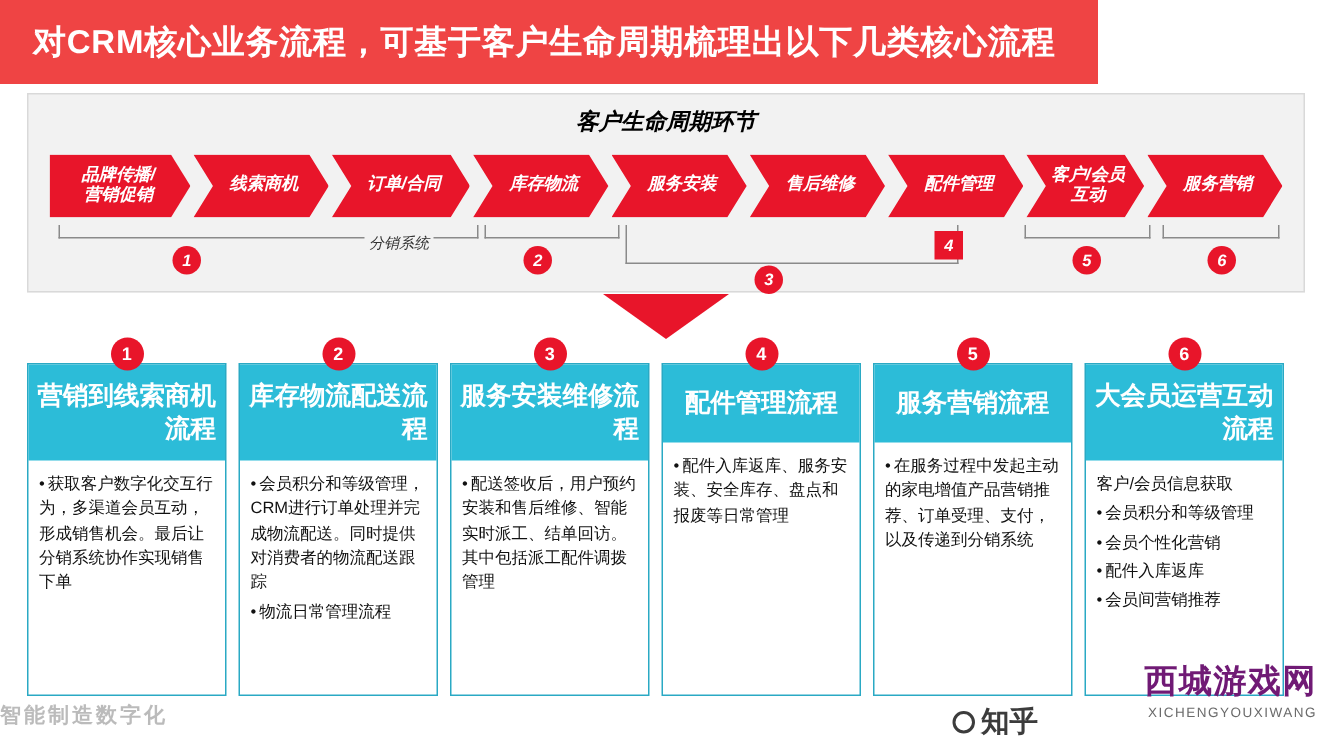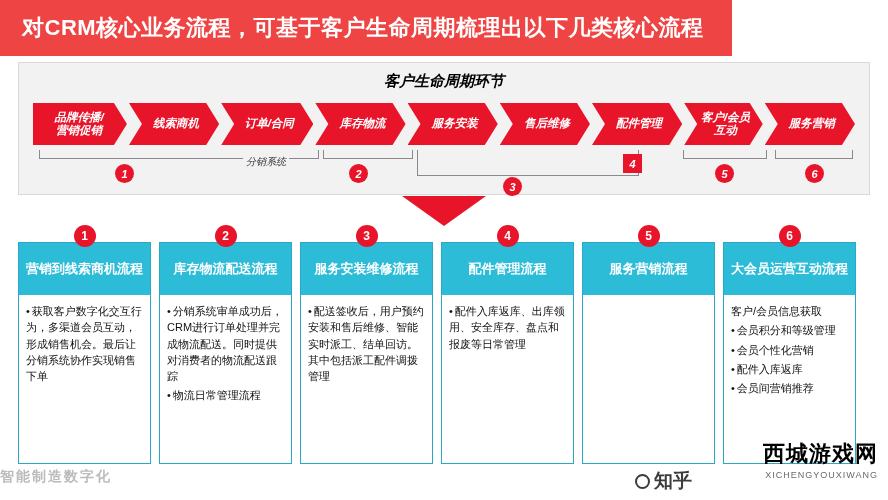--- a/index.html
+++ b/index.html
@@ -152,23 +152,23 @@
     background: #e8152a;
     color: #fff;
     font-size: 12px;
     font-weight: bold;
     display: flex; align-items: center; justify-content: center;
     z-index: 3;
   }
   .card-head {
     background: #2cbcd8;
     color: #ffffff;
-    font-size: 13px;
-    font-weight: bold;
-    text-align: left;
+    font-size: 17px;
+    font-weight: bold;
+    text-align: right;
     padding: 10px 6px;
     line-height: 1.3;
     min-height: 52px;
     display: flex;
     align-items: center;
     justify-content: center;
   }
   .card-body {
     padding: 8px 7px 6px 7px;
     font-size: 11px;
@@ -207,21 +207,21 @@
     letter-spacing: 2px;
   }
   .wm-right {
     position: absolute;
     right: 10px; bottom: 20px;
     text-align: right;
   }
   .wm-right .big {
     font-size: 22px;
     font-weight: bold;
-    color: #000000;
+    color: #701a75;
     letter-spacing: 1px;
   }
   .wm-right .small {
     font-size: 9px;
     color: #6b6b6b;
     letter-spacing: 1px;
     margin-top: 1px;
   }
 </style>
 </head>
@@ -306,49 +306,54 @@
           <li>获取客户数字化交互行为，多渠道会员互动，形成销售机会。最后让分销系统协作实现销售下单</li>
         </ul>
       </div>
     </div>
 
     <div class="card">
       <div class="card-badge">2</div>
       <div class="card-head">库存物流配送流程</div>
       <div class="card-body">
         <ul>
-          <li>分销系统审单成功后， CRM进行订单处理并完成物流配送。同时提供对消费者的物流配送跟踪</li>
+          <li>会员积分和等级管理， CRM进行订单处理并完成物流配送。同时提供对消费者的物流配送跟踪</li>
           <li>物流日常管理流程</li>
         </ul>
       </div>
     </div>
 
     <div class="card">
       <div class="card-badge">3</div>
       <div class="card-head">服务安装维修流程</div>
       <div class="card-body">
         <ul>
           <li>配送签收后，用户预约安装和售后维修、智能实时派工、结单回访。其中包括派工配件调拨管理</li>
         </ul>
       </div>
     </div>
 
     <div class="card">
       <div class="card-badge">4</div>
       <div class="card-head">配件管理流程</div>
       <div class="card-body">
         <ul>
-          <li>配件入库返库、出库领用、安全库存、盘点和报废等日常管理</li>
+          <li>配件入库返库、服务安装、安全库存、盘点和报废等日常管理</li>
         </ul>
       </div>
     </div>
 
     <div class="card">
       <div class="card-badge">5</div>
       <div class="card-head">服务营销流程</div>
+      <div class="card-body">
+        <ul>
+          <li>在服务过程中发起主动的家电增值产品营销推荐、订单受理、支付，以及传递到分销系统</li>
+        </ul>
+      </div>
     </div>
 
     <div class="card">
       <div class="card-badge">6</div>
       <div class="card-head">大会员运营互动流程</div>
       <div class="card-body">
         <ul>
           <li class="nobullet">客户/会员信息获取</li>
           <li>会员积分和等级管理</li>
           <li>会员个性化营销</li>

